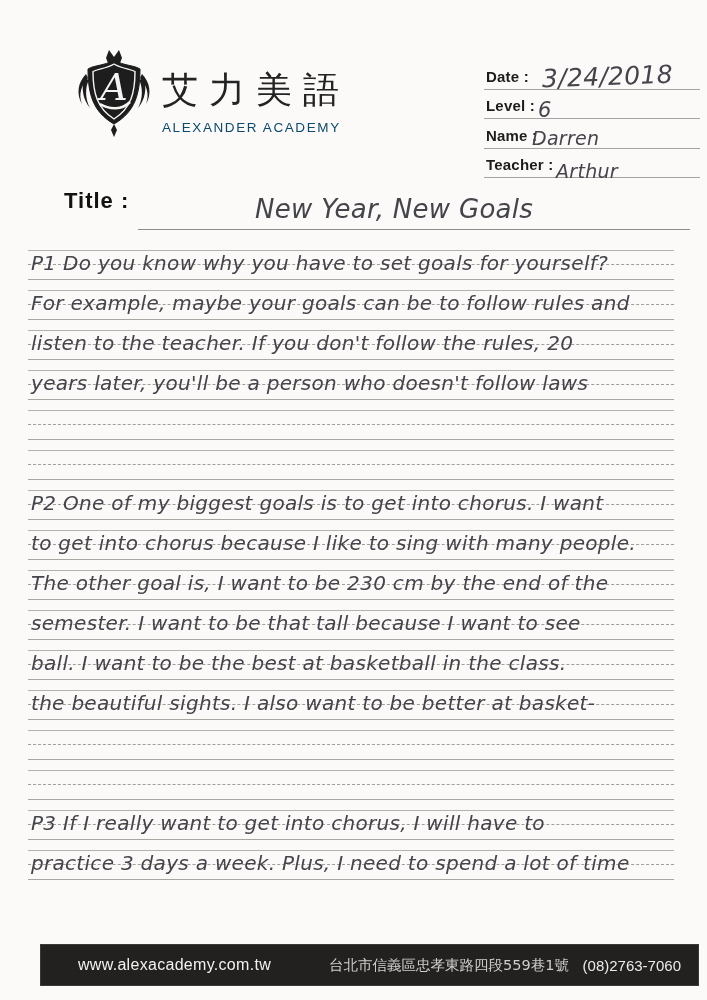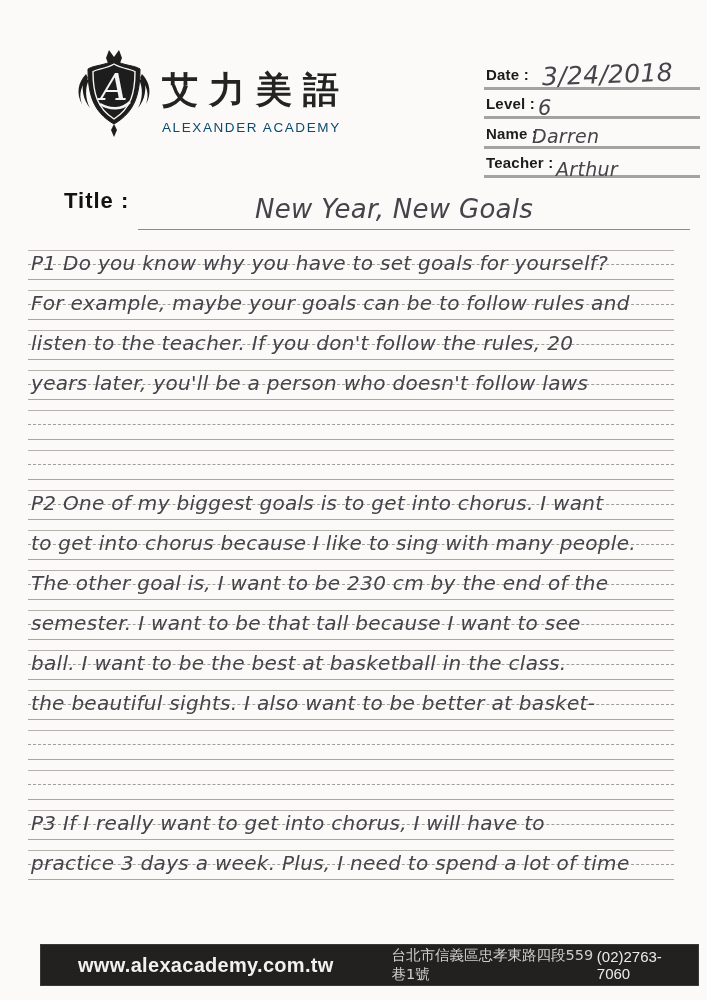--- a/index.html
+++ b/index.html
@@ -10,31 +10,31 @@
     margin:0 auto;
     background:#fbfaf8;
     overflow:hidden;
     font-family:"Liberation Sans", sans-serif;
   }
 
   
   .crest { position:absolute; left:76px; top:48px; width:76px; height:92px; }
   .brand { position:absolute; left:162px; top:66px; }
   .brand-zh {
-    font-size:36px; font-weight:700; color:#232323;
+    font-size:36px; font-weight:400; color:#232323;
     letter-spacing:11px; white-space:nowrap;
     font-family:"DejaVu Sans", sans-serif;
   }
   .brand-en {
     margin-top:5px; font-size:13.5px; color:#0c4a6e;
     letter-spacing:1.6px; white-space:nowrap; font-weight:500;
   }
 
   .info-fields { position:absolute; left:484px; top:60px; width:216px; }
-  .field-row { position:relative; height:29.5px; border-bottom:3px solid #a3a3a3; }
+  .field-row { position:relative; height:29.5px; border-bottom:1px solid #a3a3a3; }
   .field-label {
     position:absolute; left:2px; bottom:4px;
     font-size:15px; font-weight:600; color:#1c1c1c; letter-spacing:0.2px;
   }
   .hand {
     font-family:"DejaVu Sans", sans-serif;
     font-style:italic; color:#45444b; letter-spacing:0.3px;
     white-space:nowrap;
   }
   .field-value { position:absolute; bottom:1px; font-size:19px; }
@@ -76,21 +76,21 @@
     font-size:20px;
   }
 
   
   .footer {
     position:absolute; left:40px; top:944px; width:659px; height:42px;
     background:#222120;
     display:flex; align-items:center;
     box-shadow:0 0 0 1px #3a3938 inset;
   }
-  .footer-site   { margin-left:38px; font-size:20px; color:#f1f1f1; letter-spacing:0.3px;font-weight:bold; }
+  .footer-site   { margin-left:38px; font-size:16px; color:#f1f1f1; letter-spacing:0.3px; }
   .footer-addr   { margin-left:58px; font-size:14.5px; color:#cfcecd;
                    font-family:"DejaVu Sans", sans-serif; }
   .footer-phone  { margin-left:auto; margin-right:18px; font-size:15px; color:#eceaea; }
 </style>
 </head>
 <body>
 
 <div class="page">
 
   <svg class="crest" viewBox="0 0 76 92">
@@ -201,16 +201,16 @@
       </div>
     <div class="row">
         <div class="rule"></div>
         <span class="line-text hand">practice 3 days a week. Plus, I need to spend a lot of time</span>
       </div>
   </div>
 
   <div class="footer">
     <span class="footer-site">www.alexacademy.com.tw</span>
     <span class="footer-addr">台北市信義區忠孝東路四段559巷1號</span>
-    <span class="footer-phone">(02)2763-7060</span>
+    <span class="footer-phone">(08)2763-7060</span>
   </div>
 
 </div>
 
 </body></html>

